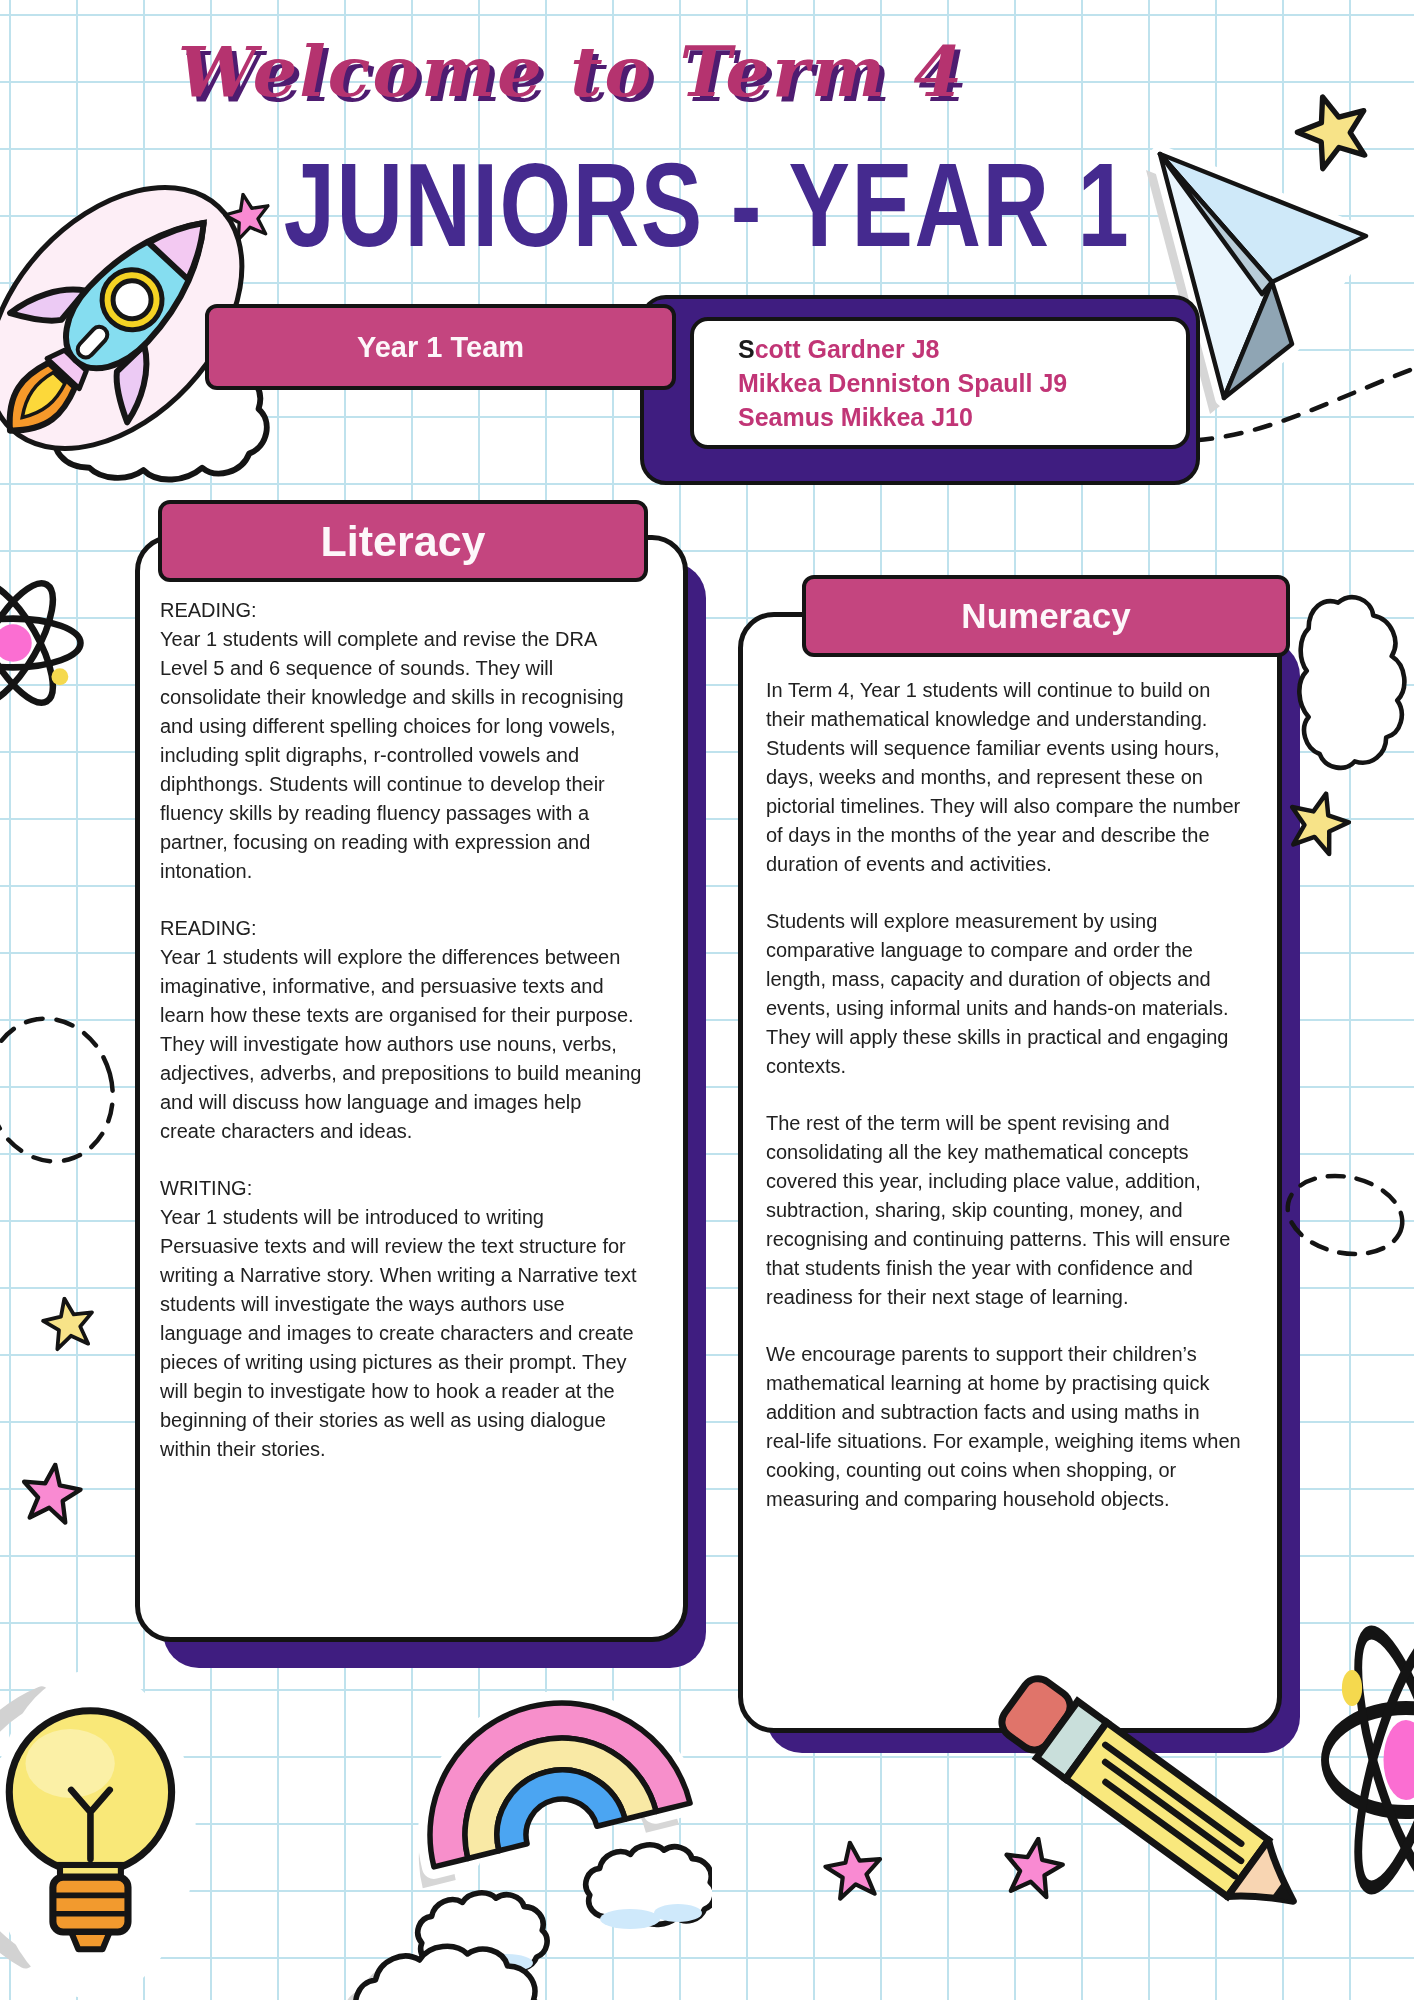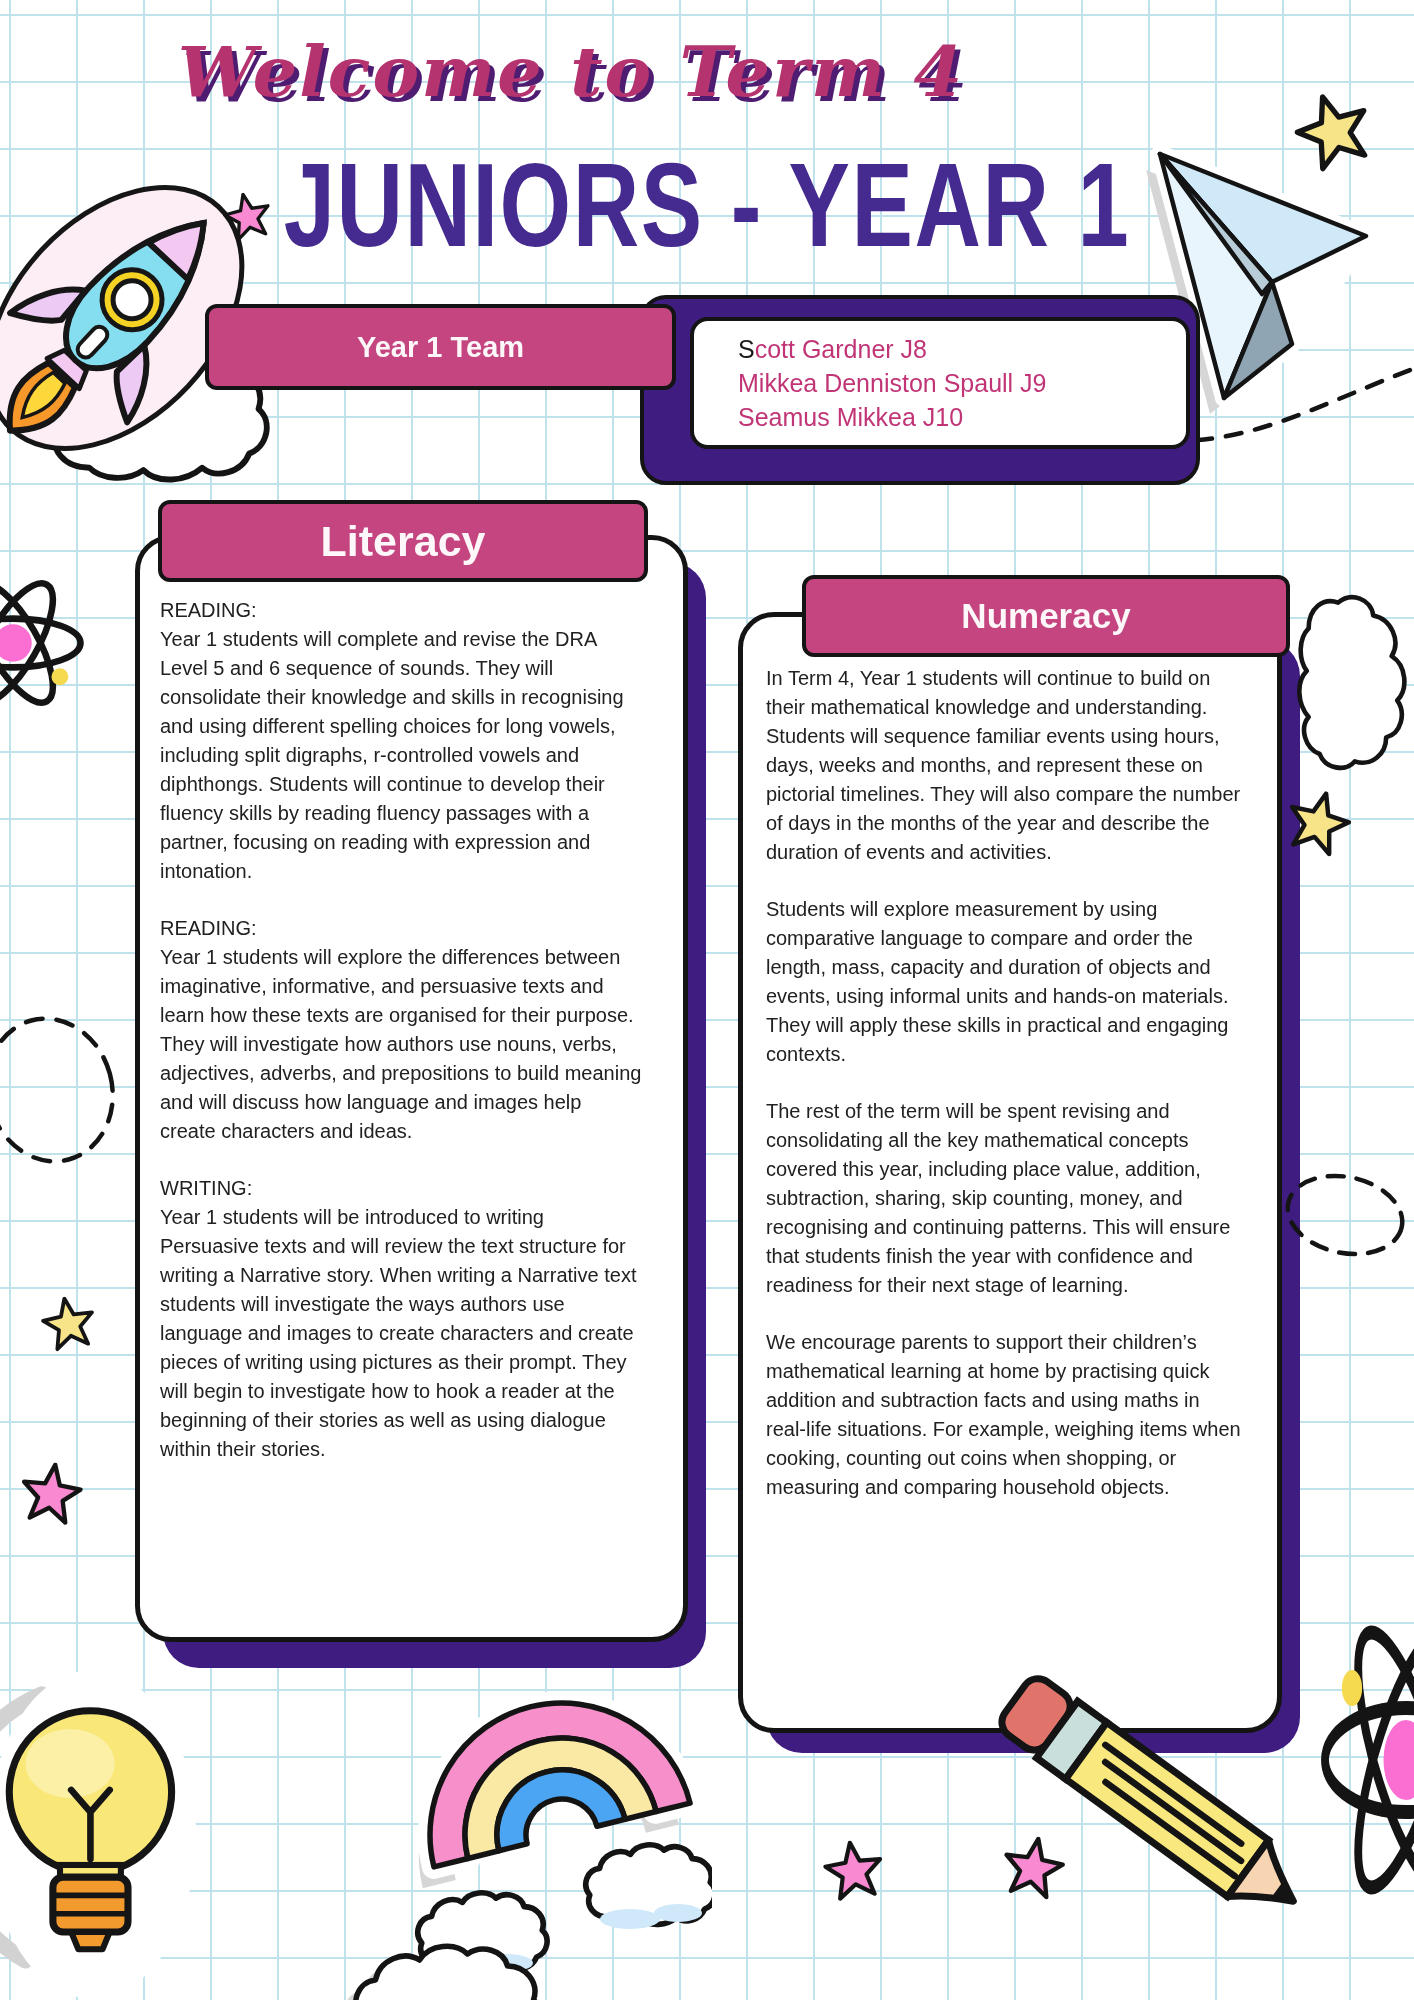--- a/index.html
+++ b/index.html
@@ -30,42 +30,42 @@
   .team-purple{
     position:absolute;left:640px;top:295px;width:552px;height:182px;
     background:#3f1d80;border:4px solid #141414;border-radius:26px;z-index:2;
   }
   .team-white{
     position:absolute;left:690px;top:317px;width:500px;height:132px;
     background:#ffffff;border:4px solid #141414;border-radius:18px;z-index:3;
     display:flex;flex-direction:column;justify-content:center;padding-left:44px;
     box-sizing:border-box;
   }
-  .team-white div{font-size:25px;font-weight:normal;color:#c13576;line-height:34px;}
+  .team-white div{font-size:25px;font-weight:bold;color:#c13576;line-height:34px;}
   .team-white div:first-child::first-letter{color:#1a1a1a;}
   .pill{
     position:absolute;background:#c4457f;border:4px solid #141414;border-radius:12px;
     display:flex;align-items:center;justify-content:center;
     color:#fdf7fa;font-weight:bold;z-index:4;
   }
   .team-pill{left:205px;top:304px;width:463px;height:78px;font-size:29px;}
   
   .shadow-card{position:absolute;background:#3f1d80;border-radius:36px;z-index:1;}
   .white-card{position:absolute;background:#ffffff;border:5px solid #141414;border-radius:36px;z-index:2;}
   .lit-shadow{left:163px;top:562px;width:543px;height:1106px;}
   .lit-card{left:135px;top:535px;width:543px;height:1097px;}
   .lit-banner{left:158px;top:500px;width:482px;height:74px;font-size:43px;}
   .num-shadow{left:766px;top:640px;width:534px;height:1113px;}
   .num-card{left:738px;top:612px;width:534px;height:1111px;}
   .num-banner{left:802px;top:575px;width:480px;height:74px;font-size:35px;}
   .card-text{position:absolute;z-index:3;font-size:20px;line-height:29px;color:#212121;}
   .lit-text{left:160px;top:596px;width:482px;}
   .num-text{left:766px;top:664px;width:476px;}
   .card-text .sec{margin-bottom:28px;}
-  .card-text p{margin:0 0 28px 0;}
+  .card-text p{margin:12px 0 28px 0;}
   
   .dec{position:absolute;}
   .rot90{transform:rotate(90deg);}
 </style>
 </head>
 <body>
 
 <div class="canvas">
 
   <svg width="0" height="0" style="position:absolute" aria-hidden="true">

